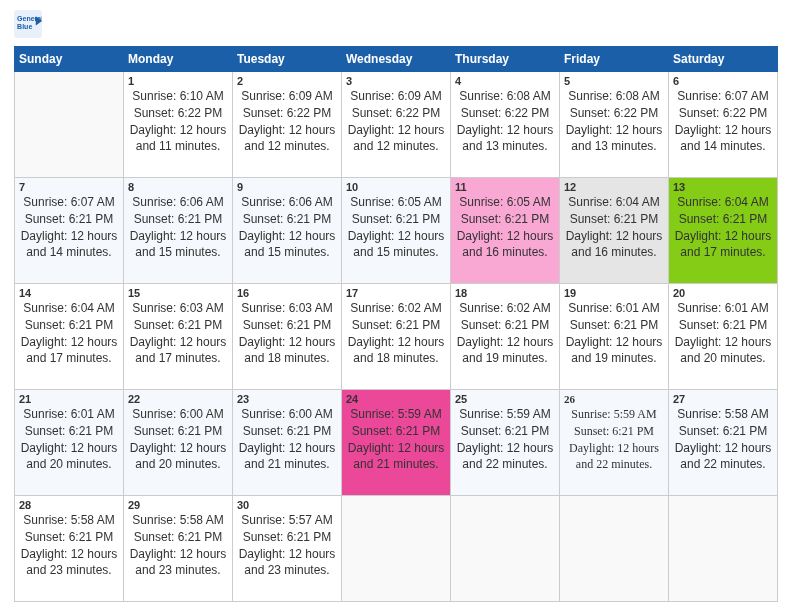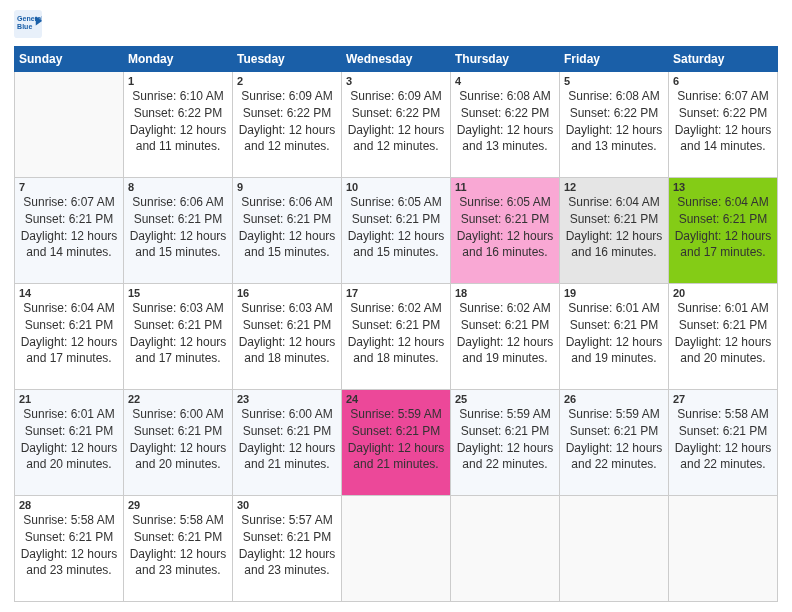--- a/index.html
+++ b/index.html
@@ -309,21 +309,21 @@
 Daylight: 12 hours
 and 21 minutes.</div>
           </td>
           <td style="background: rgb(245, 248, 252);">
             <span class="day-num">25</span>
             <div class="day-info" style="white-space: pre-line;">Sunrise: 5:59 AM
 Sunset: 6:21 PM
 Daylight: 12 hours
 and 22 minutes.</div>
           </td>
-          <td style="background: rgb(245, 248, 252);">
+          <td style="background: rgb(245, 248, 252); font-family: Liberation Serif, serif;">
             <span class="day-num">26</span>
             <div class="day-info" style="white-space: pre-line;">Sunrise: 5:59 AM
 Sunset: 6:21 PM
 Daylight: 12 hours
 and 22 minutes.</div>
           </td>
           <td style="background: rgb(245, 248, 252); margin-left: 6px;">
             <span class="day-num">27</span>
             <div class="day-info" style="white-space: pre-line;">Sunrise: 5:58 AM
 Sunset: 6:21 PM

